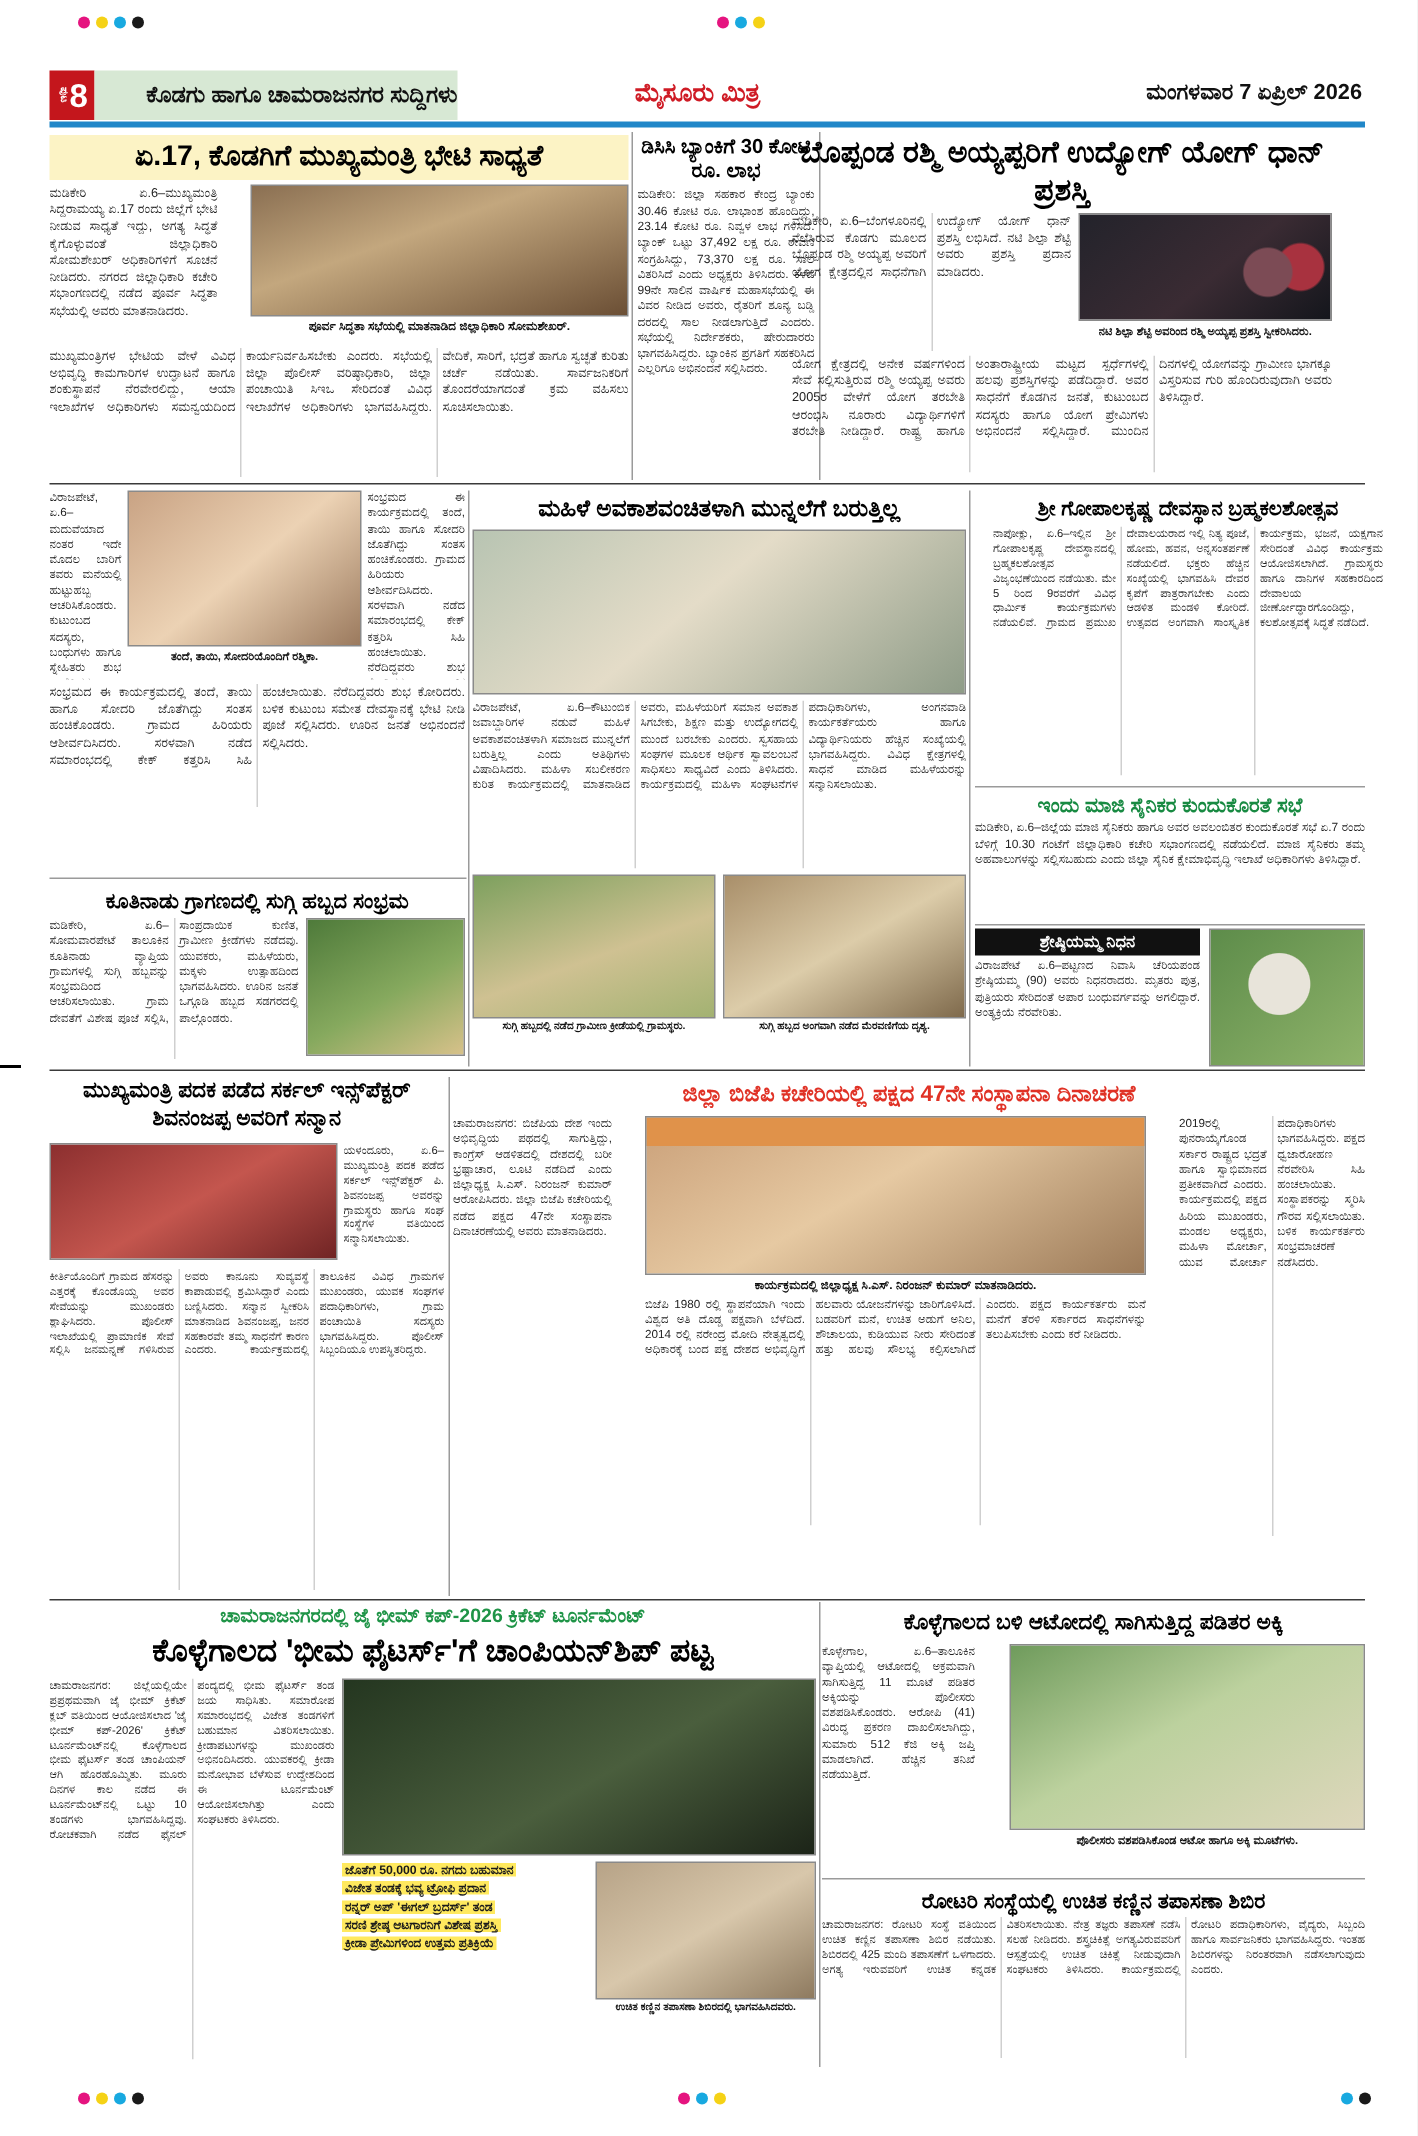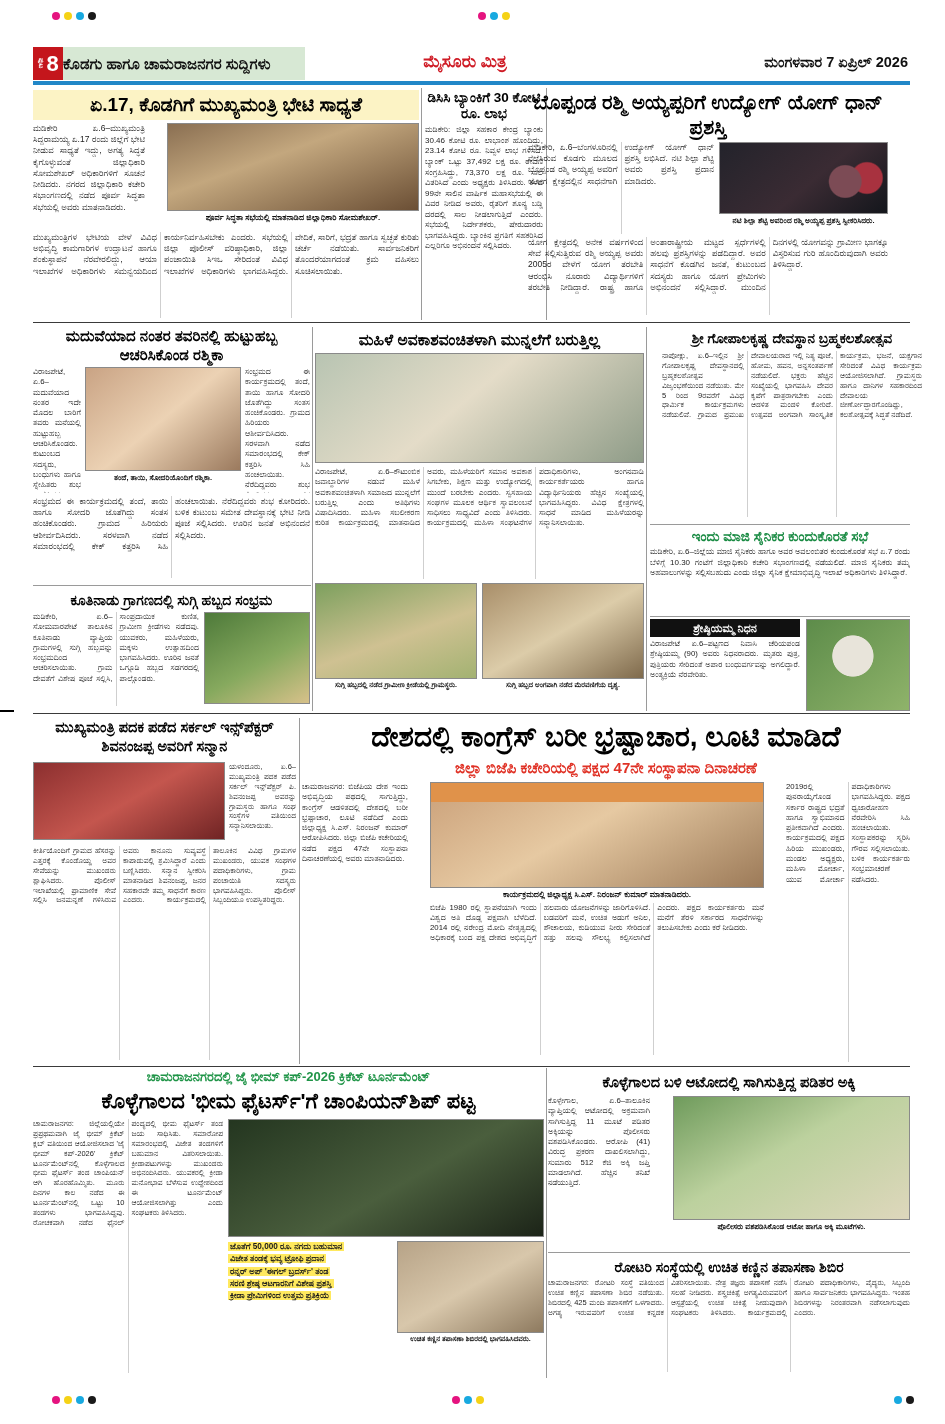--- a/index.html
+++ b/index.html
@@ -45,21 +45,21 @@
     <span class="dot" style="background:#e5147f"></span><span class="dot" style="background:#f5d216"></span><span class="dot" style="background:#18a9e0"></span><span class="dot" style="background:#1a1a1a"></span>
   </div>
   <div class="abs" style="left:478px;top:6px;">
     <span class="dot" style="background:#e5147f"></span><span class="dot" style="background:#18a9e0"></span><span class="dot" style="background:#f5d216"></span>
   </div>
 
   <div class="abs" style="left:33px;top:47px;width:30px;height:33px;background:#c4161c;display:flex;align-items:center;justify-content:center;gap:1px;">
     <span style="color:#fff;font-size:7px;font-weight:bold;writing-mode:vertical-rl;">ಪುಟ</span>
     <span style="color:#fff;font-size:22px;font-weight:bold;">8</span>
   </div>
-  <div class="abs" style="left:63px;top:47px;width:242px;height:33px;background:#d7e8d4;display:flex;align-items:center;justify-content:flex-start;">
+  <div class="abs" style="left:63px;top:47px;width:242px;height:33px;background:#d7e8d4;display:flex;align-items:center;justify-content:flex-end;">
     <span style="font-size:15px;font-weight:bold;color:#101010;">ಕೊಡಗು ಹಾಗೂ ಚಾಮರಾಜನಗರ ಸುದ್ದಿಗಳು</span>
   </div>
   <div class="abs" style="left:390px;top:52px;width:150px;text-align:center;font-size:17px;font-weight:bold;color:#cf1b25;">ಮೈಸೂರು ಮಿತ್ರ</div>
   <div class="abs" style="left:640px;top:54px;width:268px;text-align:right;font-size:14.5px;font-weight:bold;color:#111;">ಮಂಗಳವಾರ 7 ಏಪ್ರಿಲ್ 2026</div>
   <div class="abs" style="left:33px;top:81px;width:877px;height:4px;background:#2187c8;"></div>
 
   <div class="hline" style="left:33px;top:322px;width:877px;"></div>
   <div class="hline" style="left:33px;top:713px;width:877px;"></div>
   <div class="hline" style="left:33px;top:1066px;width:877px;"></div>
   <div class="hline" style="left:33px;top:585px;width:278px;background:#9a9a9a;"></div>
@@ -97,21 +97,20 @@
       <div class="body-text cols-2" style="width:186px;height:92px;">ಮಡಿಕೇರಿ, ಏ.6–ಬೆಂಗಳೂರಿನಲ್ಲಿ ನೆಲೆಸಿರುವ ಕೊಡಗು ಮೂಲದ ಬೊಪ್ಪಂಡ ರಶ್ಮಿ ಅಯ್ಯಪ್ಪ ಅವರಿಗೆ ಯೋಗ ಕ್ಷೇತ್ರದಲ್ಲಿನ ಸಾಧನೆಗಾಗಿ ಉದ್ಯೋಗ್ ಯೋಗ್ ಧಾನ್ ಪ್ರಶಸ್ತಿ ಲಭಿಸಿದೆ. ನಟಿ ಶಿಲ್ಪಾ ಶೆಟ್ಟಿ ಅವರು ಪ್ರಶಸ್ತಿ ಪ್ರದಾನ ಮಾಡಿದರು.</div>
       <div style="flex:1;">
         <div class="photo ph-award" style="height:72px;"></div>
         <div class="caption" style="font-size:7.5px;">ನಟಿ ಶಿಲ್ಪಾ ಶೆಟ್ಟಿ ಅವರಿಂದ ರಶ್ಮಿ ಅಯ್ಯಪ್ಪ ಪ್ರಶಸ್ತಿ ಸ್ವೀಕರಿಸಿದರು.</div>
       </div>
     </div>
     <div class="body-text cols-3" style="margin-top:3px;height:78px;">ಯೋಗ ಕ್ಷೇತ್ರದಲ್ಲಿ ಅನೇಕ ವರ್ಷಗಳಿಂದ ಸೇವೆ ಸಲ್ಲಿಸುತ್ತಿರುವ ರಶ್ಮಿ ಅಯ್ಯಪ್ಪ ಅವರು 2005ರ ವೇಳೆಗೆ ಯೋಗ ತರಬೇತಿ ಆರಂಭಿಸಿ ನೂರಾರು ವಿದ್ಯಾರ್ಥಿಗಳಿಗೆ ತರಬೇತಿ ನೀಡಿದ್ದಾರೆ. ರಾಷ್ಟ್ರ ಹಾಗೂ ಅಂತಾರಾಷ್ಟ್ರೀಯ ಮಟ್ಟದ ಸ್ಪರ್ಧೆಗಳಲ್ಲಿ ಹಲವು ಪ್ರಶಸ್ತಿಗಳನ್ನು ಪಡೆದಿದ್ದಾರೆ. ಅವರ ಸಾಧನೆಗೆ ಕೊಡಗಿನ ಜನತೆ, ಕುಟುಂಬದ ಸದಸ್ಯರು ಹಾಗೂ ಯೋಗ ಪ್ರೇಮಿಗಳು ಅಭಿನಂದನೆ ಸಲ್ಲಿಸಿದ್ದಾರೆ. ಮುಂದಿನ ದಿನಗಳಲ್ಲಿ ಯೋಗವನ್ನು ಗ್ರಾಮೀಣ ಭಾಗಕ್ಕೂ ವಿಸ್ತರಿಸುವ ಗುರಿ ಹೊಂದಿರುವುದಾಗಿ ಅವರು ತಿಳಿಸಿದ್ದಾರೆ.</div>
   </div>
 
   <div class="abs" style="left:33px;top:327px;width:277px;height:256px;">
-    <div class="hl" style="font-size:15px;line-height:1.25;height:40px;">ಮದುವೆಯಾದ ನಂತರ ತವರಿನಲ್ಲಿ ಹುಟ್ಟುಹಬ್ಬ ಆಚರಿಸಿಕೊಂಡ ರಶ್ಮಿಕಾ</div>
     <div style="display:flex;gap:4px;height:126px;">
       <div class="body-text" style="width:48px;height:126px;font-size:7.8px;">ವಿರಾಜಪೇಟೆ, ಏ.6–ಮದುವೆಯಾದ ನಂತರ ಇದೇ ಮೊದಲ ಬಾರಿಗೆ ತವರು ಮನೆಯಲ್ಲಿ ಹುಟ್ಟುಹಬ್ಬ ಆಚರಿಸಿಕೊಂಡರು. ಕುಟುಂಬದ ಸದಸ್ಯರು, ಬಂಧುಗಳು ಹಾಗೂ ಸ್ನೇಹಿತರು ಶುಭ ಹಾರೈಸಿದರು.</div>
       <div style="width:156px;">
         <div class="photo ph-rashmika" style="height:104px;"></div>
         <div class="caption" style="font-size:7.5px;">ತಂದೆ, ತಾಯಿ, ಸೋದರಿಯೊಂದಿಗೆ ರಶ್ಮಿಕಾ.</div>
       </div>
       <div class="body-text" style="flex:1;height:126px;font-size:7.8px;">ಸಂಭ್ರಮದ ಈ ಕಾರ್ಯಕ್ರಮದಲ್ಲಿ ತಂದೆ, ತಾಯಿ ಹಾಗೂ ಸೋದರಿ ಜೊತೆಗಿದ್ದು ಸಂತಸ ಹಂಚಿಕೊಂಡರು. ಗ್ರಾಮದ ಹಿರಿಯರು ಆಶೀರ್ವದಿಸಿದರು. ಸರಳವಾಗಿ ನಡೆದ ಸಮಾರಂಭದಲ್ಲಿ ಕೇಕ್ ಕತ್ತರಿಸಿ ಸಿಹಿ ಹಂಚಲಾಯಿತು. ನೆರೆದಿದ್ದವರು ಶುಭ ಕೋರಿದರು. ಬಳಿಕ ಕುಟುಂಬ ಸಮೇತ ದೇವಸ್ಥಾನಕ್ಕೆ ಭೇಟಿ ನೀಡಿ ಪೂಜೆ ಸಲ್ಲಿಸಿದರು. ಊರಿನ ಜನತೆ ಅಭಿನಂದನೆ ಸಲ್ಲಿಸಿದರು.</div>
     </div>
     <div class="body-text cols-2" style="margin-top:3px;height:82px;">ಸಂಭ್ರಮದ ಈ ಕಾರ್ಯಕ್ರಮದಲ್ಲಿ ತಂದೆ, ತಾಯಿ ಹಾಗೂ ಸೋದರಿ ಜೊತೆಗಿದ್ದು ಸಂತಸ ಹಂಚಿಕೊಂಡರು. ಗ್ರಾಮದ ಹಿರಿಯರು ಆಶೀರ್ವದಿಸಿದರು. ಸರಳವಾಗಿ ನಡೆದ ಸಮಾರಂಭದಲ್ಲಿ ಕೇಕ್ ಕತ್ತರಿಸಿ ಸಿಹಿ ಹಂಚಲಾಯಿತು. ನೆರೆದಿದ್ದವರು ಶುಭ ಕೋರಿದರು. ಬಳಿಕ ಕುಟುಂಬ ಸಮೇತ ದೇವಸ್ಥಾನಕ್ಕೆ ಭೇಟಿ ನೀಡಿ ಪೂಜೆ ಸಲ್ಲಿಸಿದರು. ಊರಿನ ಜನತೆ ಅಭಿನಂದನೆ ಸಲ್ಲಿಸಿದರು.</div>
   </div>
@@ -161,21 +160,20 @@
   <div class="abs" style="left:33px;top:718px;width:263px;height:346px;">
     <div class="hl" style="font-size:14.5px;line-height:1.3;height:42px;">ಮುಖ್ಯಮಂತ್ರಿ ಪದಕ ಪಡೆದ ಸರ್ಕಲ್ ಇನ್ಸ್‌ಪೆಕ್ಟರ್ ಶಿವನಂಜಪ್ಪ ಅವರಿಗೆ ಸನ್ಮಾನ</div>
     <div style="display:flex;gap:4px;height:80px;margin-top:2px;">
       <div class="photo ph-felic" style="width:192px;height:78px;"></div>
       <div class="body-text" style="flex:1;height:80px;font-size:7.5px;">ಯಳಂದೂರು, ಏ.6–ಮುಖ್ಯಮಂತ್ರಿ ಪದಕ ಪಡೆದ ಸರ್ಕಲ್ ಇನ್ಸ್‌ಪೆಕ್ಟರ್ ಪಿ. ಶಿವನಂಜಪ್ಪ ಅವರನ್ನು ಗ್ರಾಮಸ್ಥರು ಹಾಗೂ ಸಂಘ ಸಂಸ್ಥೆಗಳ ವತಿಯಿಂದ ಸನ್ಮಾನಿಸಲಾಯಿತು.</div>
     </div>
     <div class="body-text cols-3" style="margin-top:4px;height:214px;font-size:7.5px;">ಕೀರ್ತಿಯೊಂದಿಗೆ ಗ್ರಾಮದ ಹೆಸರನ್ನು ಎತ್ತರಕ್ಕೆ ಕೊಂಡೊಯ್ದ ಅವರ ಸೇವೆಯನ್ನು ಮುಖಂಡರು ಶ್ಲಾಘಿಸಿದರು. ಪೊಲೀಸ್ ಇಲಾಖೆಯಲ್ಲಿ ಪ್ರಾಮಾಣಿಕ ಸೇವೆ ಸಲ್ಲಿಸಿ ಜನಮನ್ನಣೆ ಗಳಿಸಿರುವ ಅವರು ಕಾನೂನು ಸುವ್ಯವಸ್ಥೆ ಕಾಪಾಡುವಲ್ಲಿ ಶ್ರಮಿಸಿದ್ದಾರೆ ಎಂದು ಬಣ್ಣಿಸಿದರು. ಸನ್ಮಾನ ಸ್ವೀಕರಿಸಿ ಮಾತನಾಡಿದ ಶಿವನಂಜಪ್ಪ, ಜನರ ಸಹಕಾರವೇ ತಮ್ಮ ಸಾಧನೆಗೆ ಕಾರಣ ಎಂದರು. ಕಾರ್ಯಕ್ರಮದಲ್ಲಿ ತಾಲೂಕಿನ ವಿವಿಧ ಗ್ರಾಮಗಳ ಮುಖಂಡರು, ಯುವಕ ಸಂಘಗಳ ಪದಾಧಿಕಾರಿಗಳು, ಗ್ರಾಮ ಪಂಚಾಯಿತಿ ಸದಸ್ಯರು ಭಾಗವಹಿಸಿದ್ದರು. ಪೊಲೀಸ್ ಸಿಬ್ಬಂದಿಯೂ ಉಪಸ್ಥಿತರಿದ್ದರು.</div>
   </div>
 
   <div class="abs" style="left:302px;top:718px;width:608px;height:346px;">
-    <div class="hl" style="font-size:28px;height:38px;line-height:38px;">ದೇಶದಲ್ಲಿ ಕಾಂಗ್ರೆಸ್ ಬರೀ ಭ್ರಷ್ಟಾಚಾರ, ಲೂಟಿ ಮಾಡಿದೆ</div>
     <div class="hl" style="font-size:15px;color:#e03226;height:24px;line-height:24px;">ಜಿಲ್ಲಾ ಬಿಜೆಪಿ ಕಚೇರಿಯಲ್ಲಿ ಪಕ್ಷದ 47ನೇ ಸಂಸ್ಥಾಪನಾ ದಿನಾಚರಣೆ</div>
     <div style="display:flex;gap:22px;height:280px;margin-top:2px;">
       <div class="body-text" style="width:106px;height:280px;font-size:7.8px;">ಚಾಮರಾಜನಗರ: ಬಿಜೆಪಿಯ ದೇಶ ಇಂದು ಅಭಿವೃದ್ಧಿಯ ಪಥದಲ್ಲಿ ಸಾಗುತ್ತಿದ್ದು, ಕಾಂಗ್ರೆಸ್ ಆಡಳಿತದಲ್ಲಿ ದೇಶದಲ್ಲಿ ಬರೀ ಭ್ರಷ್ಟಾಚಾರ, ಲೂಟಿ ನಡೆದಿದೆ ಎಂದು ಜಿಲ್ಲಾಧ್ಯಕ್ಷ ಸಿ.ಎಸ್. ನಿರಂಜನ್ ಕುಮಾರ್ ಆರೋಪಿಸಿದರು. ಜಿಲ್ಲಾ ಬಿಜೆಪಿ ಕಚೇರಿಯಲ್ಲಿ ನಡೆದ ಪಕ್ಷದ 47ನೇ ಸಂಸ್ಥಾಪನಾ ದಿನಾಚರಣೆಯಲ್ಲಿ ಅವರು ಮಾತನಾಡಿದರು.</div>
       <div style="width:334px;">
         <div class="photo ph-bjp" style="height:106px;"></div>
         <div class="caption" style="font-size:8px;">ಕಾರ್ಯಕ್ರಮದಲ್ಲಿ ಜಿಲ್ಲಾಧ್ಯಕ್ಷ ಸಿ.ಎಸ್. ನಿರಂಜನ್ ಕುಮಾರ್ ಮಾತನಾಡಿದರು.</div>
         <div class="body-text cols-3" style="margin-top:3px;height:152px;font-size:7.8px;">ಬಿಜೆಪಿ 1980 ರಲ್ಲಿ ಸ್ಥಾಪನೆಯಾಗಿ ಇಂದು ವಿಶ್ವದ ಅತಿ ದೊಡ್ಡ ಪಕ್ಷವಾಗಿ ಬೆಳೆದಿದೆ. 2014 ರಲ್ಲಿ ನರೇಂದ್ರ ಮೋದಿ ನೇತೃತ್ವದಲ್ಲಿ ಅಧಿಕಾರಕ್ಕೆ ಬಂದ ಪಕ್ಷ ದೇಶದ ಅಭಿವೃದ್ಧಿಗೆ ಹಲವಾರು ಯೋಜನೆಗಳನ್ನು ಜಾರಿಗೊಳಿಸಿದೆ. ಬಡವರಿಗೆ ಮನೆ, ಉಚಿತ ಅಡುಗೆ ಅನಿಲ, ಶೌಚಾಲಯ, ಕುಡಿಯುವ ನೀರು ಸೇರಿದಂತೆ ಹತ್ತು ಹಲವು ಸೌಲಭ್ಯ ಕಲ್ಪಿಸಲಾಗಿದೆ ಎಂದರು. ಪಕ್ಷದ ಕಾರ್ಯಕರ್ತರು ಮನೆ ಮನೆಗೆ ತೆರಳಿ ಸರ್ಕಾರದ ಸಾಧನೆಗಳನ್ನು ತಲುಪಿಸಬೇಕು ಎಂದು ಕರೆ ನೀಡಿದರು.</div>
       </div>
       <div class="body-text cols-2" style="flex:1;height:280px;font-size:7.8px;">2019ರಲ್ಲಿ ಪುನರಾಯ್ಕೆಗೊಂಡ ಸರ್ಕಾರ ರಾಷ್ಟ್ರದ ಭದ್ರತೆ ಹಾಗೂ ಸ್ವಾಭಿಮಾನದ ಪ್ರತೀಕವಾಗಿದೆ ಎಂದರು. ಕಾರ್ಯಕ್ರಮದಲ್ಲಿ ಪಕ್ಷದ ಹಿರಿಯ ಮುಖಂಡರು, ಮಂಡಲ ಅಧ್ಯಕ್ಷರು, ಮಹಿಳಾ ಮೋರ್ಚಾ, ಯುವ ಮೋರ್ಚಾ ಪದಾಧಿಕಾರಿಗಳು ಭಾಗವಹಿಸಿದ್ದರು. ಪಕ್ಷದ ಧ್ವಜಾರೋಹಣ ನೆರವೇರಿಸಿ ಸಿಹಿ ಹಂಚಲಾಯಿತು. ಸಂಸ್ಥಾಪಕರನ್ನು ಸ್ಮರಿಸಿ ಗೌರವ ಸಲ್ಲಿಸಲಾಯಿತು. ಬಳಿಕ ಕಾರ್ಯಕರ್ತರು ಸಂಭ್ರಮಾಚರಣೆ ನಡೆಸಿದರು.</div>
     </div>

